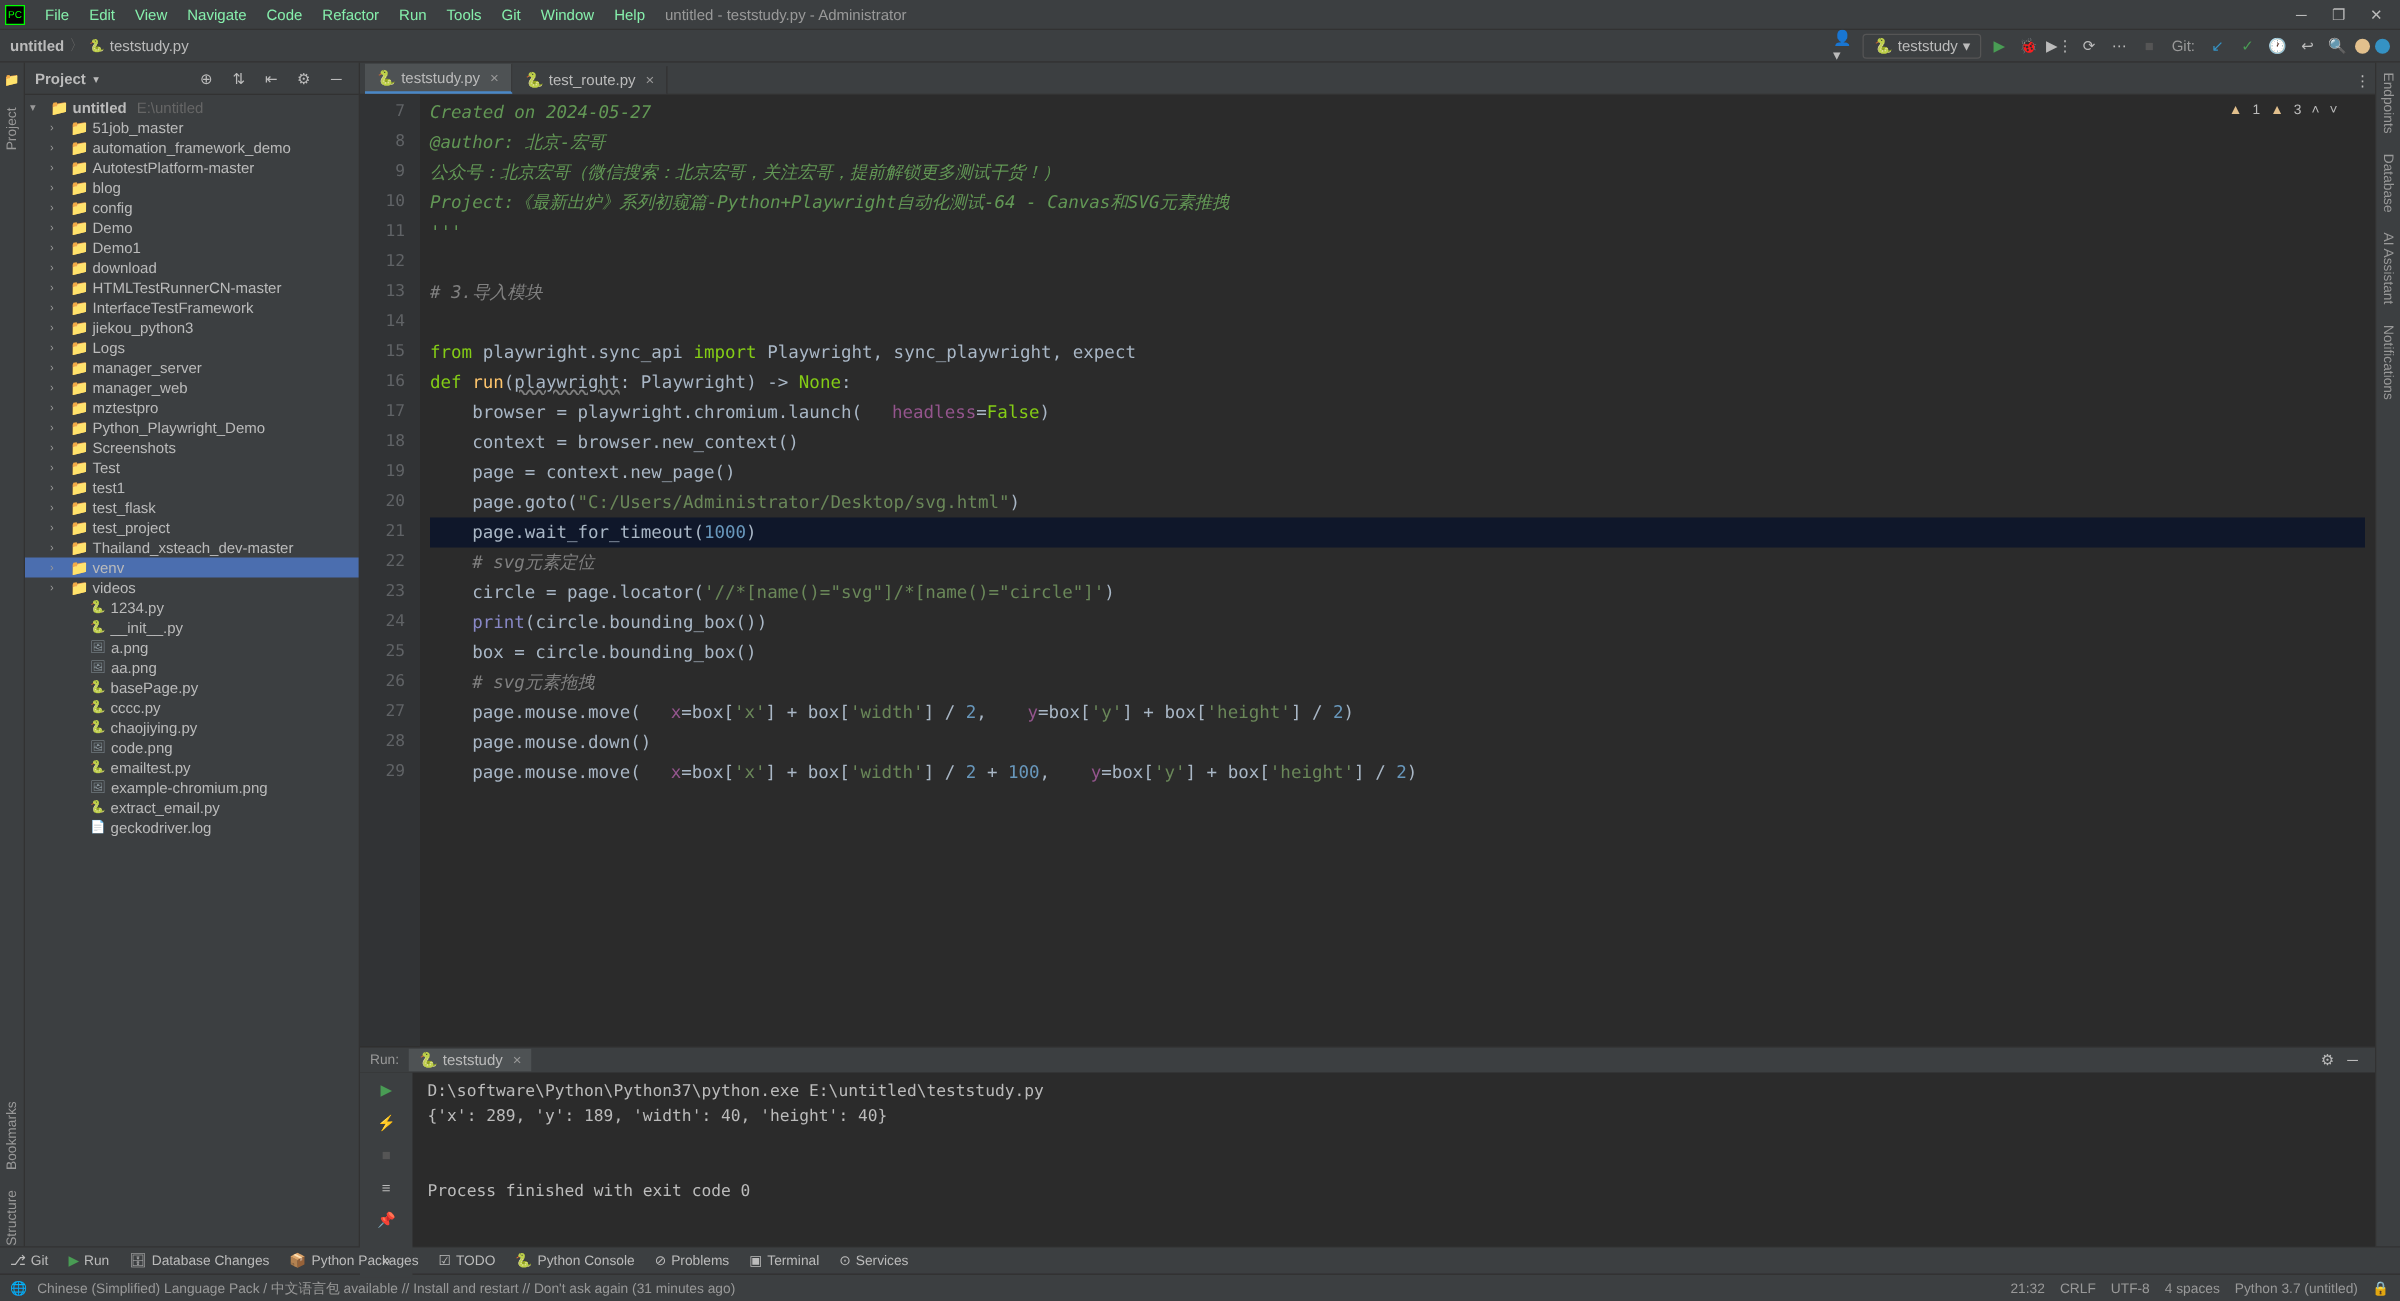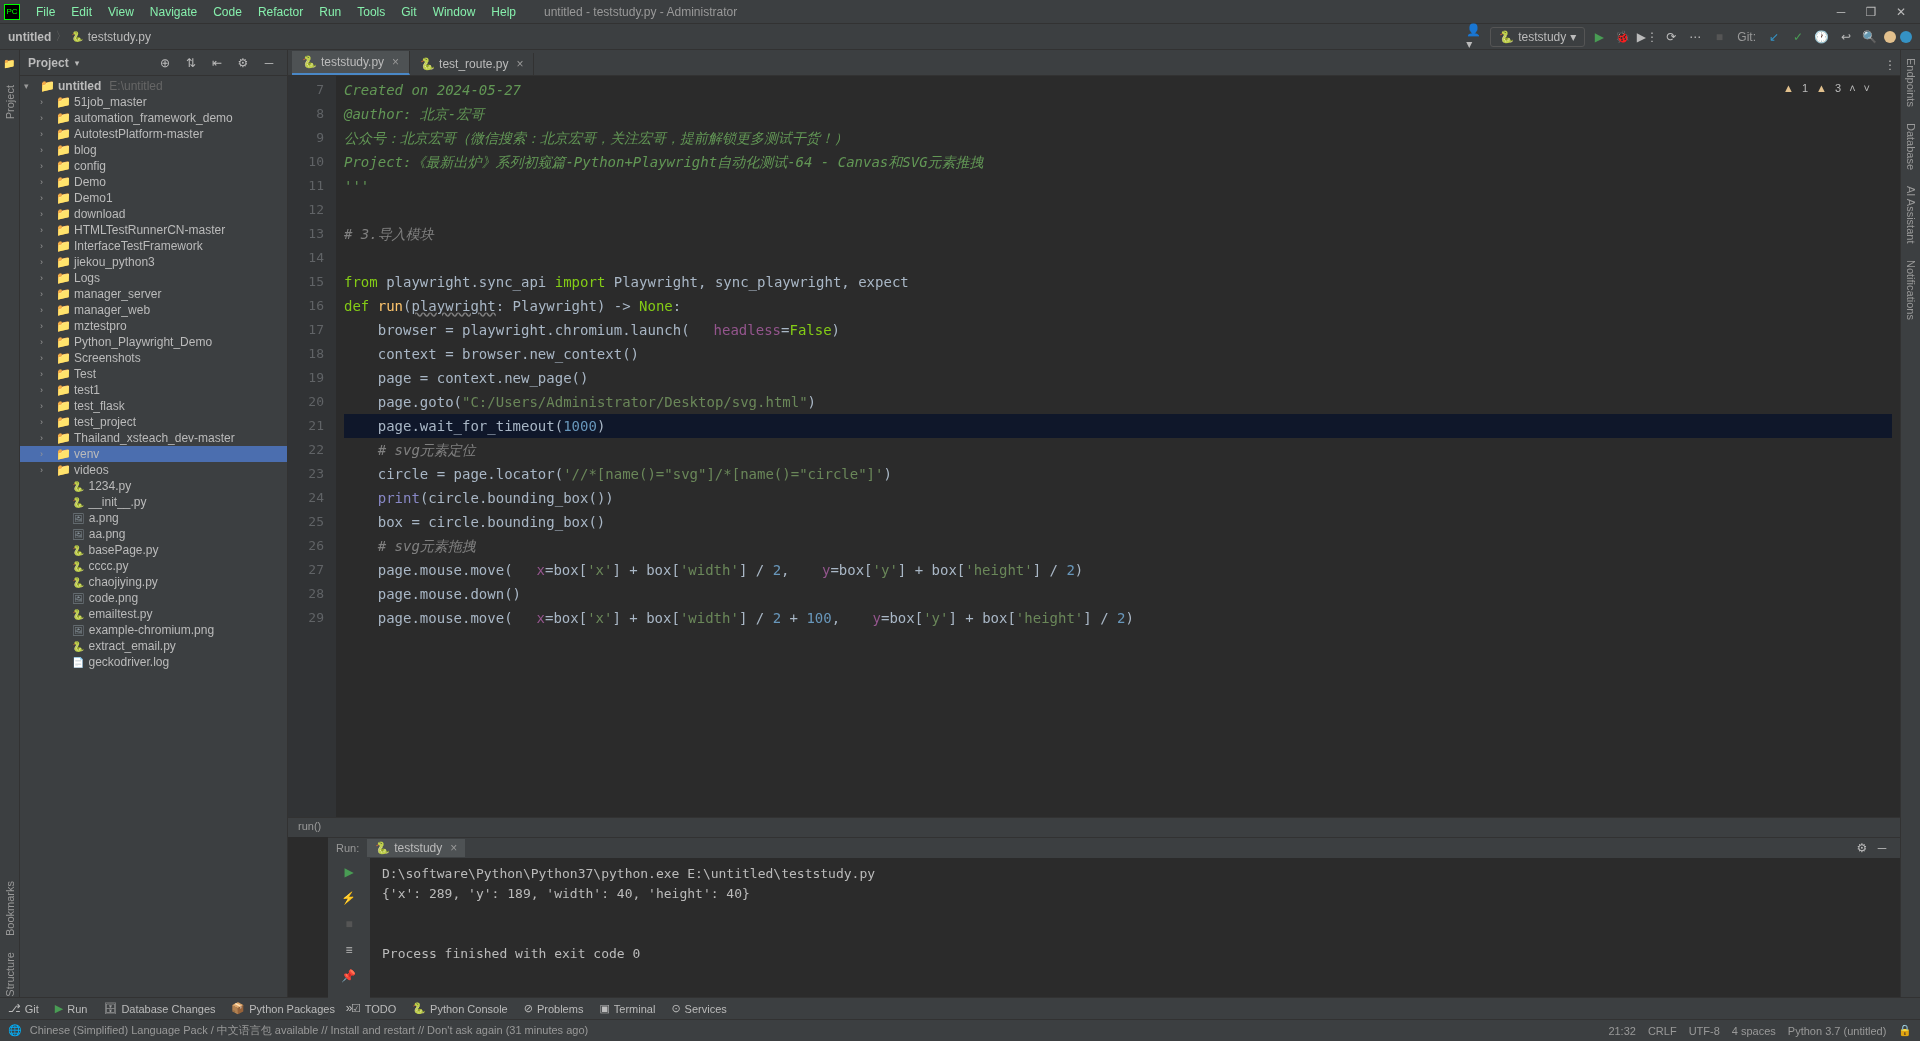--- a/index.html
+++ b/index.html
@@ -1,20 +1,20 @@
 <!DOCTYPE html>
 <html><head>
 <meta charset="utf-8">
 <style>
 * { margin: 0; padding: 0; box-sizing: border-box; }
 body { font-family: 'Segoe UI', Arial, sans-serif; font-size: 12px; background: #2b2b2b; color: #bbb; overflow: hidden; width: 1920px; height: 1041px; }
 .title-bar { height: 24px; background: #3c3f41; display: flex; align-items: center; padding: 0 4px; border-bottom: 1px solid #323232; }
 .app-icon { width: 16px; height: 16px; background: #000; color: #0f0; font-size: 8px; display: flex; align-items: center; justify-content: center; margin-right: 8px; border: 1px solid #0f0; }
 .menu-item { padding: 2px 8px; color: #86efac; cursor: pointer; }
-.title-text { margin-left: 20px; color: #999; flex: 1; }
+.title-text { margin-left: 8px; color: #999; flex: 1; }
 .window-controls { display: flex; gap: 16px; margin-right: 8px; }
 .win-ctrl { width: 14px; height: 14px; color: #bbb; cursor: pointer; display: flex; align-items: center; justify-content: center; }
 .nav-bar { height: 26px; background: #3c3f41; display: flex; align-items: center; padding: 0 8px; border-bottom: 1px solid #323232; }
 .breadcrumb { flex: 1; display: flex; align-items: center; gap: 4px; }
 .breadcrumb-item { color: #bbb; }
 .breadcrumb-sep { color: #666; }
 .toolbar-right { display: flex; align-items: center; gap: 4px; }
 .toolbar-icon { width: 20px; height: 20px; display: flex; align-items: center; justify-content: center; color: #bbb; cursor: pointer; }
 .run-config { background: #3c3f41; border: 1px solid #555; padding: 2px 8px; border-radius: 3px; display: flex; align-items: center; gap: 4px; }
 .play-icon { color: #499c54; }
@@ -48,21 +48,21 @@
 .c-doc { color: #629755; font-style: italic; }
 .c-string { color: #6a8759; }
 .c-keyword { color: #84cc16; }
 .c-number { color: #6897bb; }
 .c-func { color: #ffc66d; }
 .c-builtin { color: #8888c6; }
 .c-self { color: #94558d; padding-left: 24px; }
 .editor-problems { position: absolute; top: 6px; right: 30px; display: flex; gap: 8px; font-size: 11px; color: #bbb; align-items: center; }
 .warn-triangle { color: #e2c08d; }
 .breadcrumb-bar { height: 20px; background: #3c3f41; padding: 2px 10px; font-size: 11px; color: #999; border-top: 1px solid #323232; }
-.run-panel { height: 160px; background: #2b2b2b; border-top: 1px solid #323232; display: flex; flex-direction: column; margin-left: 40px; }
+.run-panel { height: 160px; background: #2b2b2b; border-top: 1px solid #323232; display: flex; flex-direction: column; }
 .run-header { height: 24px; background: #3c3f41; display: flex; align-items: center; padding: 0 8px; }
 .run-header-title { font-size: 11px; color: #999; margin-right: 8px; }
 .run-tab { background: #4e5254; padding: 2px 8px; display: flex; align-items: center; gap: 4px; font-size: 12px; }
 .run-body { flex: 1; display: flex; }
 .run-gutter { width: 42px; background: #3c3f41; display: flex; flex-direction: column; align-items: center; padding: 4px 0; gap: 6px; }
 .run-output { flex: 1; font-family: 'Consolas', monospace; font-size: 13px; line-height: 20px; padding: 6px 12px; color: #bbb; white-space: pre; }
 .bottom-bar { height: 22px; background: #3c3f41; display: flex; align-items: center; padding: 0 8px; border-top: 1px solid #323232; font-size: 11px; gap: 16px; }
 .bottom-item { display: flex; align-items: center; gap: 4px; color: #bbb; cursor: pointer; }
 .status-bar { height: 22px; background: #3c3f41; display: flex; align-items: center; padding: 0 8px; border-top: 1px solid #323232; font-size: 11px; }
 .status-left { flex: 1; display: flex; align-items: center; gap: 8px; color: #999; }
@@ -378,21 +378,20 @@
       <div class="code-area" id="code"><div class="code-line"><span class="c-doc">Created on 2024-05-27</span></div><div class="code-line"><span class="c-doc">@author: 北京-宏哥</span></div><div class="code-line"><span class="c-doc">公众号：北京宏哥（微信搜索：北京宏哥，关注宏哥，提前解锁更多测试干货！）</span></div><div class="code-line"><span class="c-doc">Project:《最新出炉》系列初窥篇-Python+Playwright自动化测试-64 - Canvas和SVG元素推拽</span></div><div class="code-line"><span class="c-doc">'''</span></div><div class="code-line">&nbsp;</div><div class="code-line"><span class="c-comment"># 3.导入模块</span></div><div class="code-line">&nbsp;</div><div class="code-line"><span class="c-keyword">from</span> playwright.sync_api <span class="c-keyword">import</span> Playwright<span>,</span> sync_playwright<span>,</span> expect</div><div class="code-line"><span class="c-keyword">def</span> <span class="c-func">run</span>(<span style="text-decoration:underline wavy #808080">playwright</span>: Playwright) -&gt; <span class="c-keyword">None</span>:</div><div class="code-line">    browser = playwright.chromium.launch(<span class="c-self">headless</span>=<span class="c-keyword">False</span>)</div><div class="code-line">    context = browser.new_context()</div><div class="code-line">    page = context.new_page()</div><div class="code-line">    page.goto(<span class="c-string">"C:/Users/Administrator/Desktop/svg.html"</span>)</div><div class="code-line current">    page.wait_for_timeout(<span class="c-number">1000</span>)</div><div class="code-line">    <span class="c-comment"># svg元素定位</span></div><div class="code-line">    circle = page.locator(<span class="c-string">'//*[name()="svg"]/*[name()="circle"]'</span>)</div><div class="code-line">    <span class="c-builtin">print</span>(circle.bounding_box())</div><div class="code-line">    box = circle.bounding_box()</div><div class="code-line">    <span class="c-comment"># svg元素拖拽</span></div><div class="code-line">    page.mouse.move(<span class="c-self">x</span>=box[<span class="c-string">'x'</span>] + box[<span class="c-string">'width'</span>] / <span class="c-number">2</span>, <span class="c-self">y</span>=box[<span class="c-string">'y'</span>] + box[<span class="c-string">'height'</span>] / <span class="c-number">2</span>)</div><div class="code-line">    page.mouse.down()</div><div class="code-line">    page.mouse.move(<span class="c-self">x</span>=box[<span class="c-string">'x'</span>] + box[<span class="c-string">'width'</span>] / <span class="c-number">2</span> + <span class="c-number">100</span>, <span class="c-self">y</span>=box[<span class="c-string">'y'</span>] + box[<span class="c-string">'height'</span>] / <span class="c-number">2</span>)</div></div>
       <div class="editor-problems">
         <span class="warn-triangle">▲</span>
           <span>1</span>
         <span class="warn-triangle">▲</span>
           <span>3</span>
         <span>˄</span>
         <span>˅</span>
       </div>
     </div>
-    <div class="breadcrumb-bar">run()</div>
 
     <div class="run-panel">
       <div class="run-header">
         <span class="run-header-title">Run:</span>
         <div class="run-tab">
           <span>🐍</span>
           <span>teststudy</span>
           <span style="margin-left:4px;color:#999">×</span>
         </div>
         <div style="flex:1"></div>

